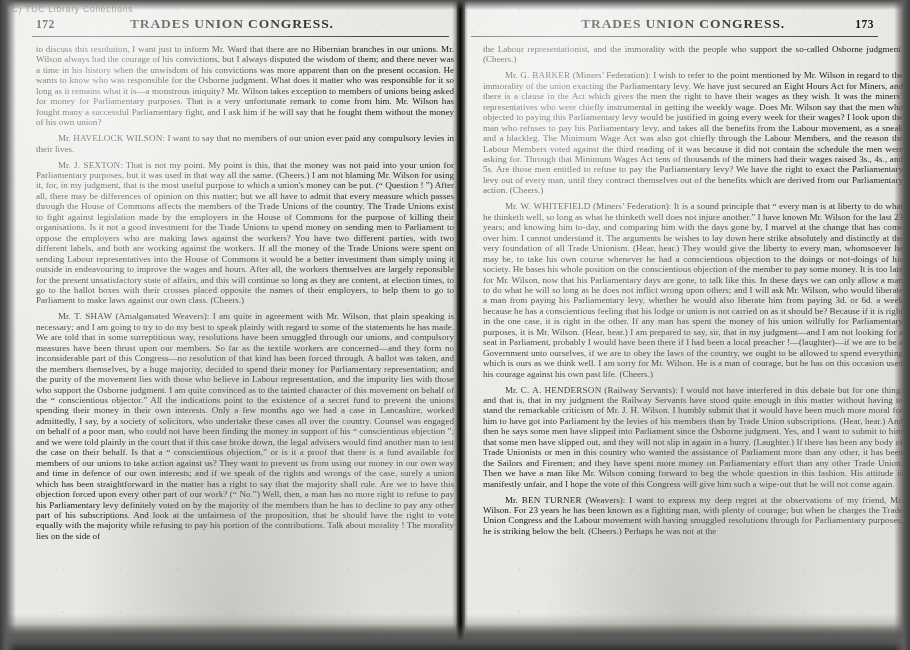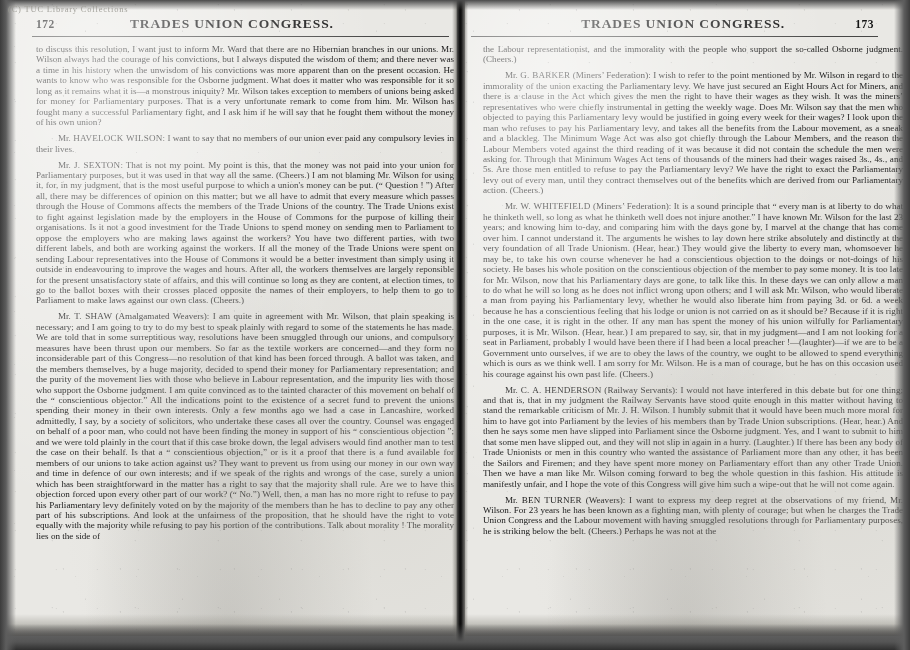--- a/index.html
+++ b/index.html
@@ -88,21 +88,21 @@
       rgba(190,188,182,0.0) 100%);
     z-index: 5;
     pointer-events: none;
   }
 
   
   .watermark {
     position: absolute;
     left: 8px;
     top: 4px;
-    font-family: Liberation Serif, serif;
+    font-family: Liberation Sans, sans-serif;
     font-size: 8.5px;
     letter-spacing: 0.8px;
     color: #9a9992;
     opacity: 0.9;
     z-index: 7;
     white-space: nowrap;
     user-select: none;
   }
 
   

